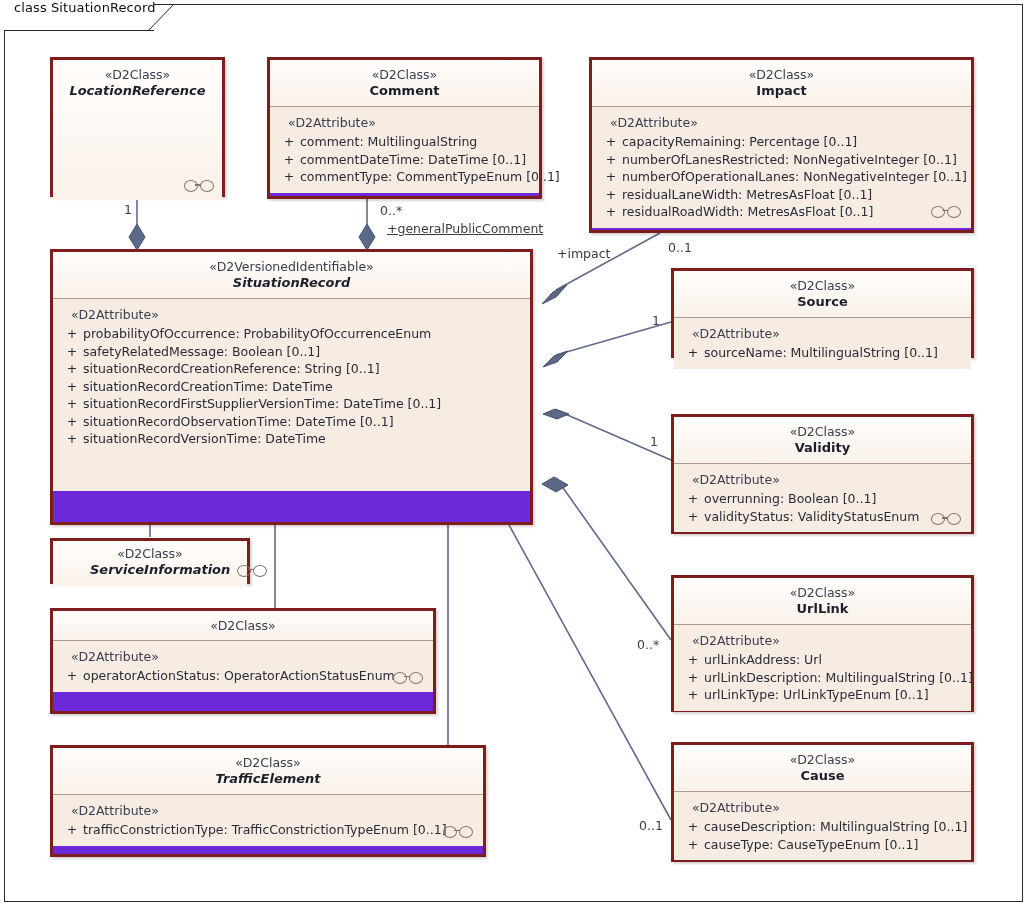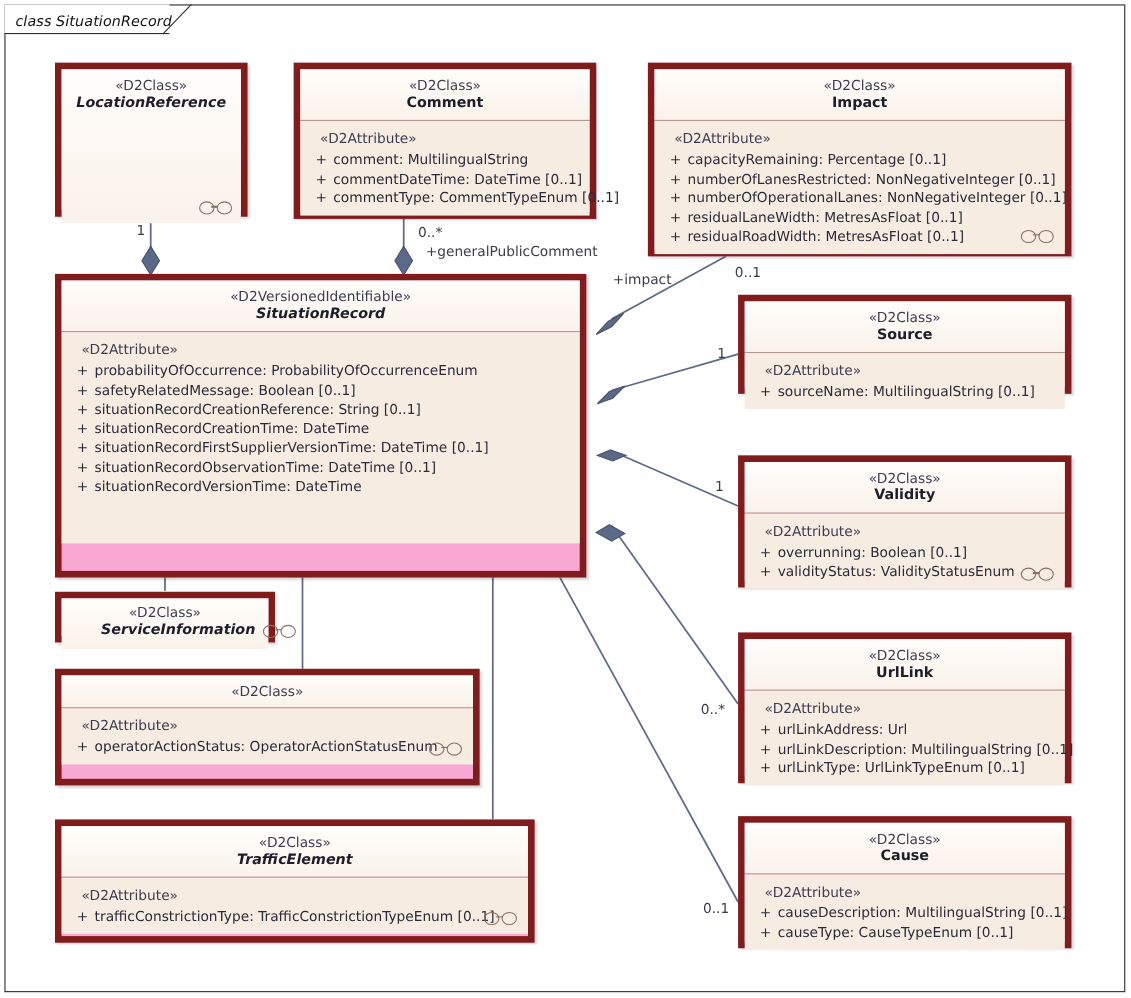--- a/index.html
+++ b/index.html
@@ -24,38 +24,37 @@
   }
   .frame-tab-box{
     position:absolute;left:4px;top:4px;
     width:150px;height:27px;
     border-right:none;border-top:none;border-left:none;
     border-bottom:1px solid #2b2b2b;
     box-sizing:border-box;
     background:#ffffff;
   }
   .tab-label{
-    position:absolute;left:14px;top:13px;
+    position:absolute;left:14px;top:0;
     font-size:13px;color:#111;
     white-space:nowrap;
     letter-spacing:0.1px;
-    font-style:italic;
   }
   .tab-slant{
     position:absolute;left:148px;top:4px;
     width:26px;height:27px;
     overflow:visible;
   }
 
   
   .cls{
     position:absolute;
     box-sizing:border-box;
-    border:6px solid #7f1d1d;
-    background:#f9a8d4;
+    border:3px solid #7f1d1d;
+    background:#6d28d9;
     box-shadow:2px 2px 2px rgba(0,0,0,0.16);
   }
   .cls-head{
     box-sizing:border-box;
     padding:7px 6px 7px 6px;
     text-align:center;
     background:linear-gradient(to bottom,#fffdfb 0%,#faf2ea 100%);
     position:relative;
   }
   .cls-head.bordered{border-bottom:1px solid #b09a90;}
@@ -191,21 +190,21 @@
     </g>
 
     <g>
       <line class="ln" x1="448" y1="745" x2="448" y2="515"></line>
       <polygon class="tri" points="448,495 457,515 439,515"></polygon>
     </g>
   </svg>
 
   <div class="lbl" style="left:124px;top:203px;">1</div>
   <div class="lbl" style="left:380px;top:204px;">0..*</div>
-  <div class="lbl" style="left:387px;top:222px;">+generalPublicComment</div>
+  <div class="lbl" style="left:387px;top:222px;text-decoration:underline;">+generalPublicComment</div>
   <div class="lbl" style="left:557px;top:247px;">+impact</div>
   <div class="lbl" style="left:668px;top:241px;">0..1</div>
   <div class="lbl" style="left:652px;top:314px;">1</div>
   <div class="lbl" style="left:650px;top:435px;">1</div>
   <div class="lbl" style="left:637px;top:638px;">0..*</div>
   <div class="lbl" style="left:639px;top:819px;">0..1</div>
 
   <div class="cls" style="left:50px;top:57px;width:175px;height:140px;">
     <div class="cls-head" style="height:140px;">
       <span class="stereo">«D2Class»</span>

